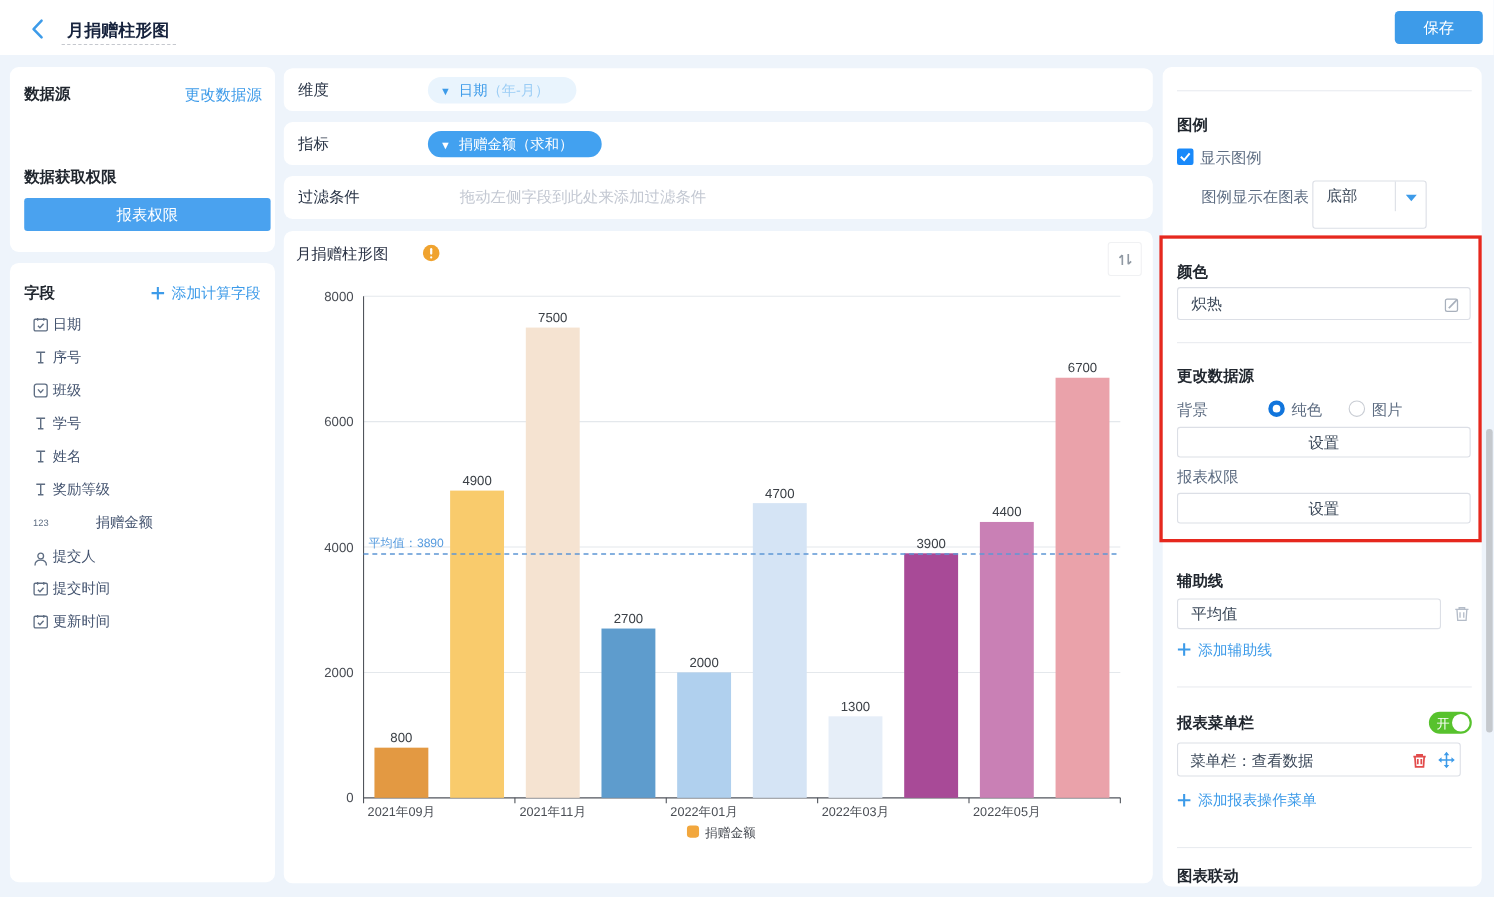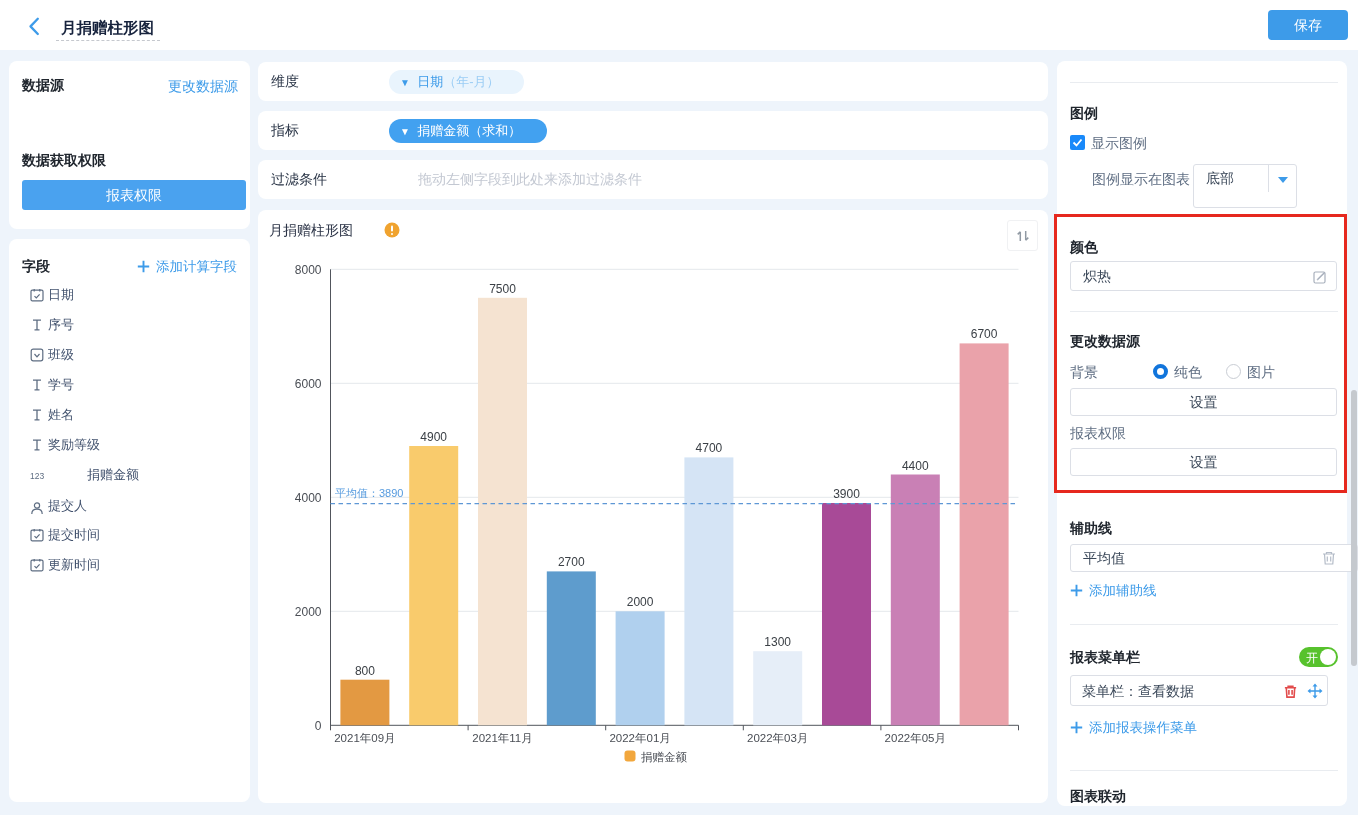--- a/index.html
+++ b/index.html
@@ -232,21 +232,21 @@
   <div class="abs gray" style="left:13px; top:303px; font-size:14px;">背景</div>
   <div class="abs" style="left:96px; top:303px; width:15px; height:15px; border:4.2px solid #1175dc; border-radius:50%; background:#fff;"></div>
   <div class="abs gray" style="left:117px; top:303px; font-size:14px;">纯色</div>
   <div class="abs" style="left:169px; top:303px; width:15px; height:15px; border:1.5px solid #c9cdd4; border-radius:50%; background:#fff;"></div>
   <div class="abs gray" style="left:190px; top:303px; font-size:14px;">图片</div>
   <div class="btn-set" style="top:327px;">设置</div>
   <div class="abs gray" style="left:13px; top:364px; font-size:14px;">报表权限</div>
   <div class="btn-set" style="top:387px;">设置</div>
 
   <div class="rp-h" style="top:459px;">辅助线</div>
-  <div class="abs" style="left:13px; top:483px; width:288px; height:28px; border:1px solid #dcdfe6; border-radius:3px; background:#fff;padding-left:36px;">
+  <div class="abs" style="left:13px; top:483px; width:240px; height:28px; border:1px solid #dcdfe6; border-radius:3px; background:#fff;padding-left:36px;">
     <span style="position:absolute; left:12px; top:5px; font-size:14px; color:#3b4859;">平均值</span>
   </div>
   <svg style="position:absolute; left:264px; top:489px;" width="16" height="16" viewBox="0 0 16 16">
       <path d="M2 4 H14 M5.5 4 V2.5 H10.5 V4 M3.5 4 L4.2 14 H11.8 L12.5 4 M6.3 6.5 V11.5 M9.7 6.5 V11.5" stroke="#b4bcc8" stroke-width="1.2" fill="none"></path>
     </svg>
   <div class="abs blue" style="left:13px; top:521px; font-size:13.5px;"><svg width="13" height="13" viewBox="0 0 13 13" style="vertical-align:-2px; margin-right:6px;">
         <path d="M6.5 0.8 V12.2 M0.8 6.5 H12.2" stroke="#3d9be9" stroke-width="1.9"></path>
       </svg>添加辅助线</div>
   <div class="rp-div" style="top:563px;"></div>
 

